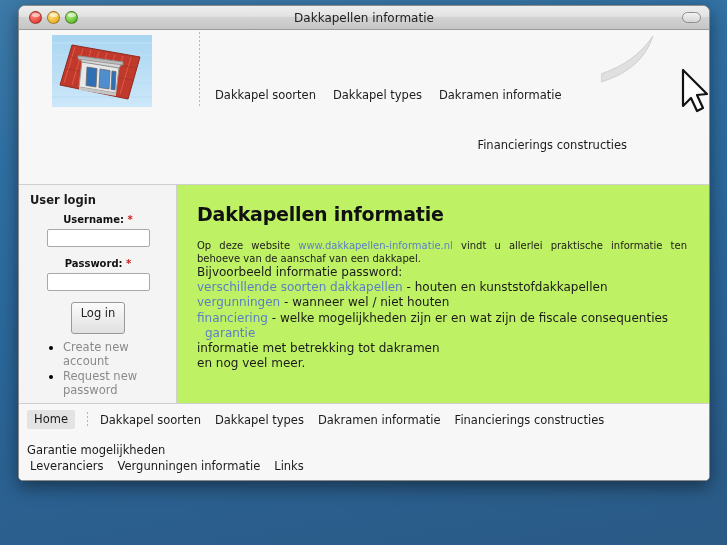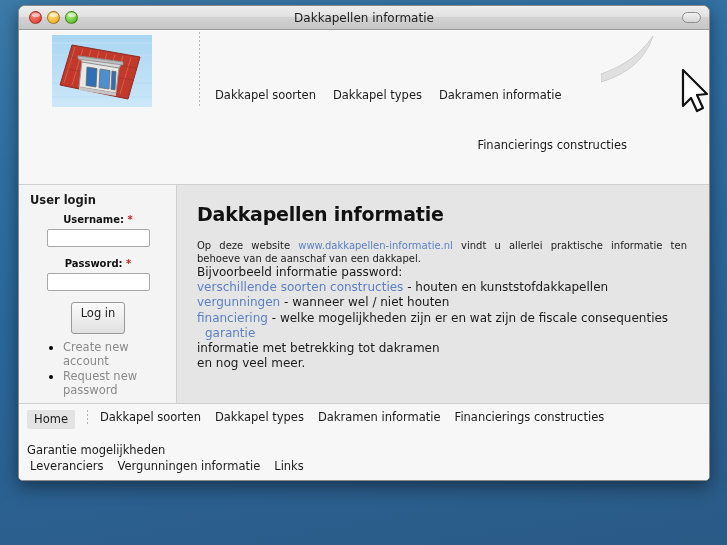--- a/index.html
+++ b/index.html
@@ -128,21 +128,21 @@
     right: 0; top: 0;
     width: 108px; height: 86px;
     overflow: hidden;
   }
 
   
   #main {
     flex: 1 1 auto;
     display: flex;
     overflow: hidden;
-    background: #e5e5e5;
+    background: #bef264;
     position: relative;
   }
 
   
   #sidebar {
     flex: 0 0 158px;
     background: #f4f4f4;
     border-right: 1px solid #cfcfcf;
     padding: 8px 10px 0 11px;
     position: relative;
@@ -232,20 +232,21 @@
     flex: 0 0 auto;
     background: #f7f7f7;
     border-top: 1px solid #cfcfcf;
     padding: 5px 8px 6px 8px;
     font-size: 11.5px;
     color: #1b1b1b;
     position: relative;
   }
   #footer-nav .fn-row {
     display: flex;
+    align-items: center;
     flex-wrap: wrap;
     gap: 14px;
     padding: 1px 0;
   }
   #footer-nav a { color: #1b1b1b; text-decoration: none; white-space: nowrap; }
   .fn-active {
     background: #e3e3e3;
     padding: 2px 7px 3px 7px;
     border-radius: 2px;
   }
@@ -406,21 +407,21 @@
       <section id="content">
         <h1 id="content-title">Dakkapellen informatie</h1>
 
         <p id="intro">
           <span>Op deze website </span><a href="#">www.dakkapellen-informatie.nl</a><span> vindt u allerlei praktische informatie ten behoeve van de aanschaf van een dakkapel.</span>
         </p>
 
         <div class="lines">
           <div>Bijvoorbeeld informatie password:</div>
 
-          <div><a href="#">verschillende soorten constructies</a><span> - houten en kunststofdakkapellen</span></div>
+          <div><a href="#">verschillende soorten dakkapellen</a><span> - houten en kunststofdakkapellen</span></div>
 
           <div><a href="#">vergunningen</a><span> - wanneer wel / niet houten</span></div>
 
           <div><a href="#">financiering</a><span> - welke mogelijkheden zijn er en wat zijn de fiscale consequenties</span></div>
 
           <div class="indent"><a href="#">garantie</a><span></span></div>
 
           <div>informatie met betrekking tot dakramen</div>
           <div>en nog veel meer.</div>
         </div>

